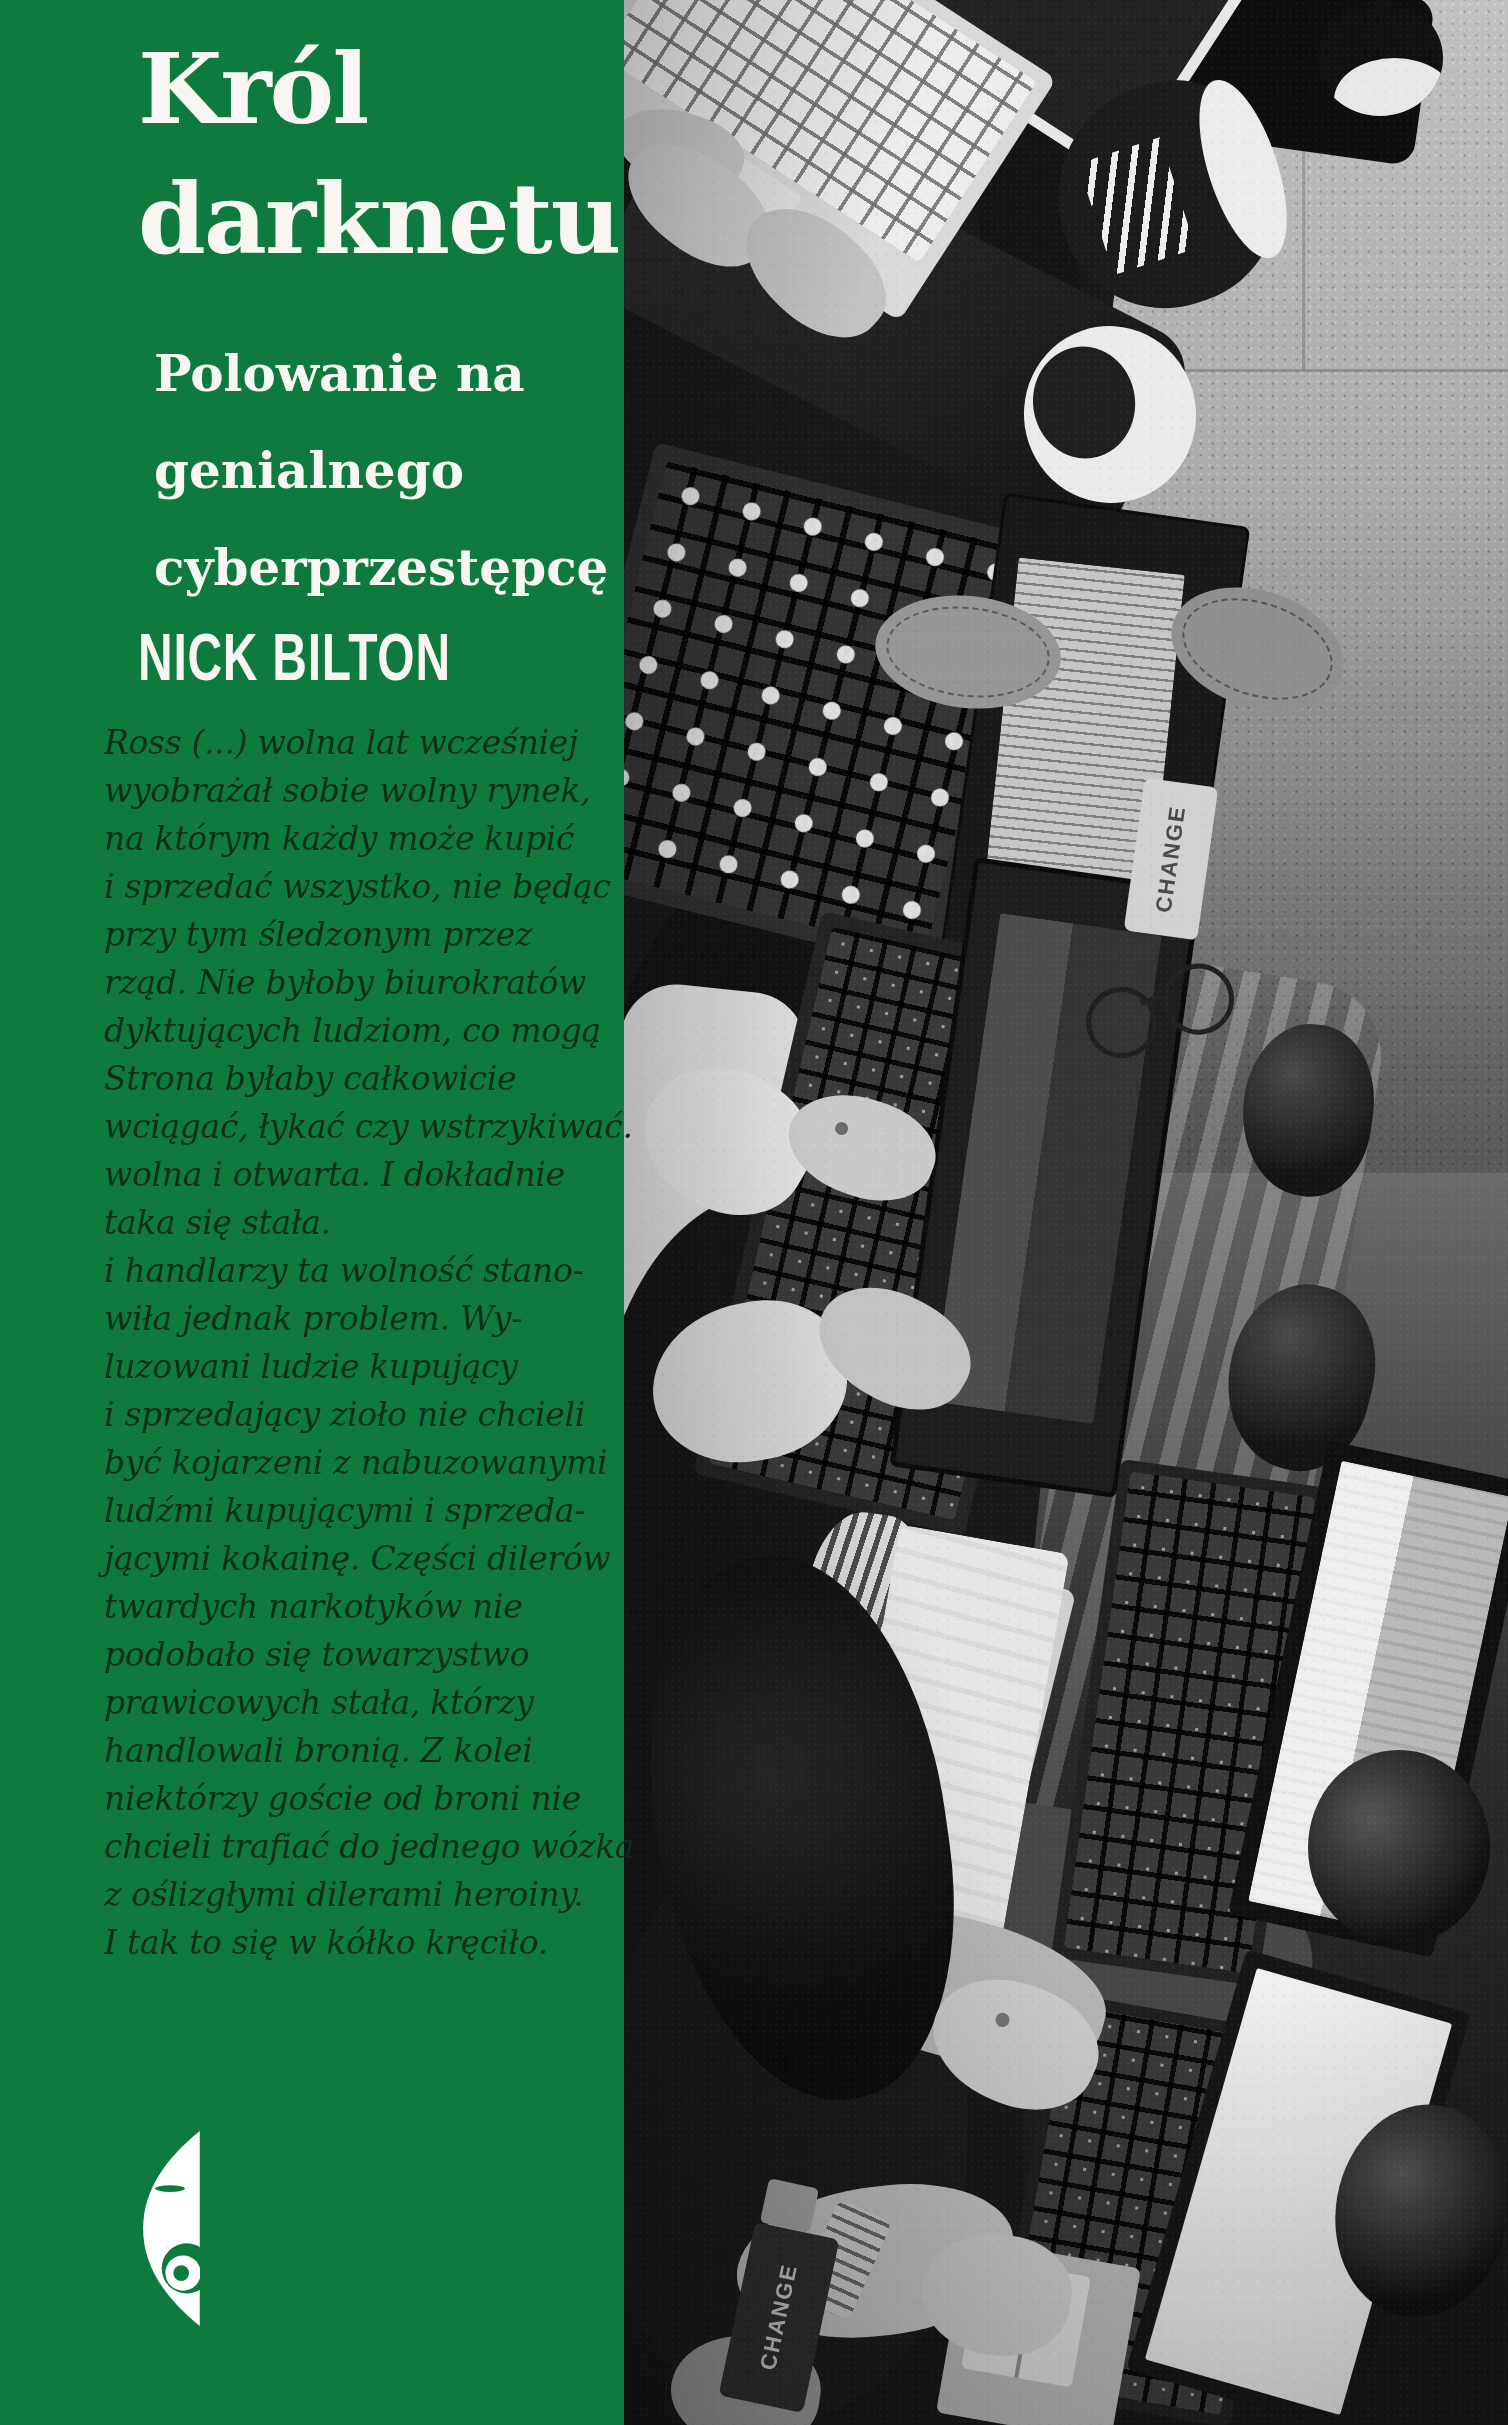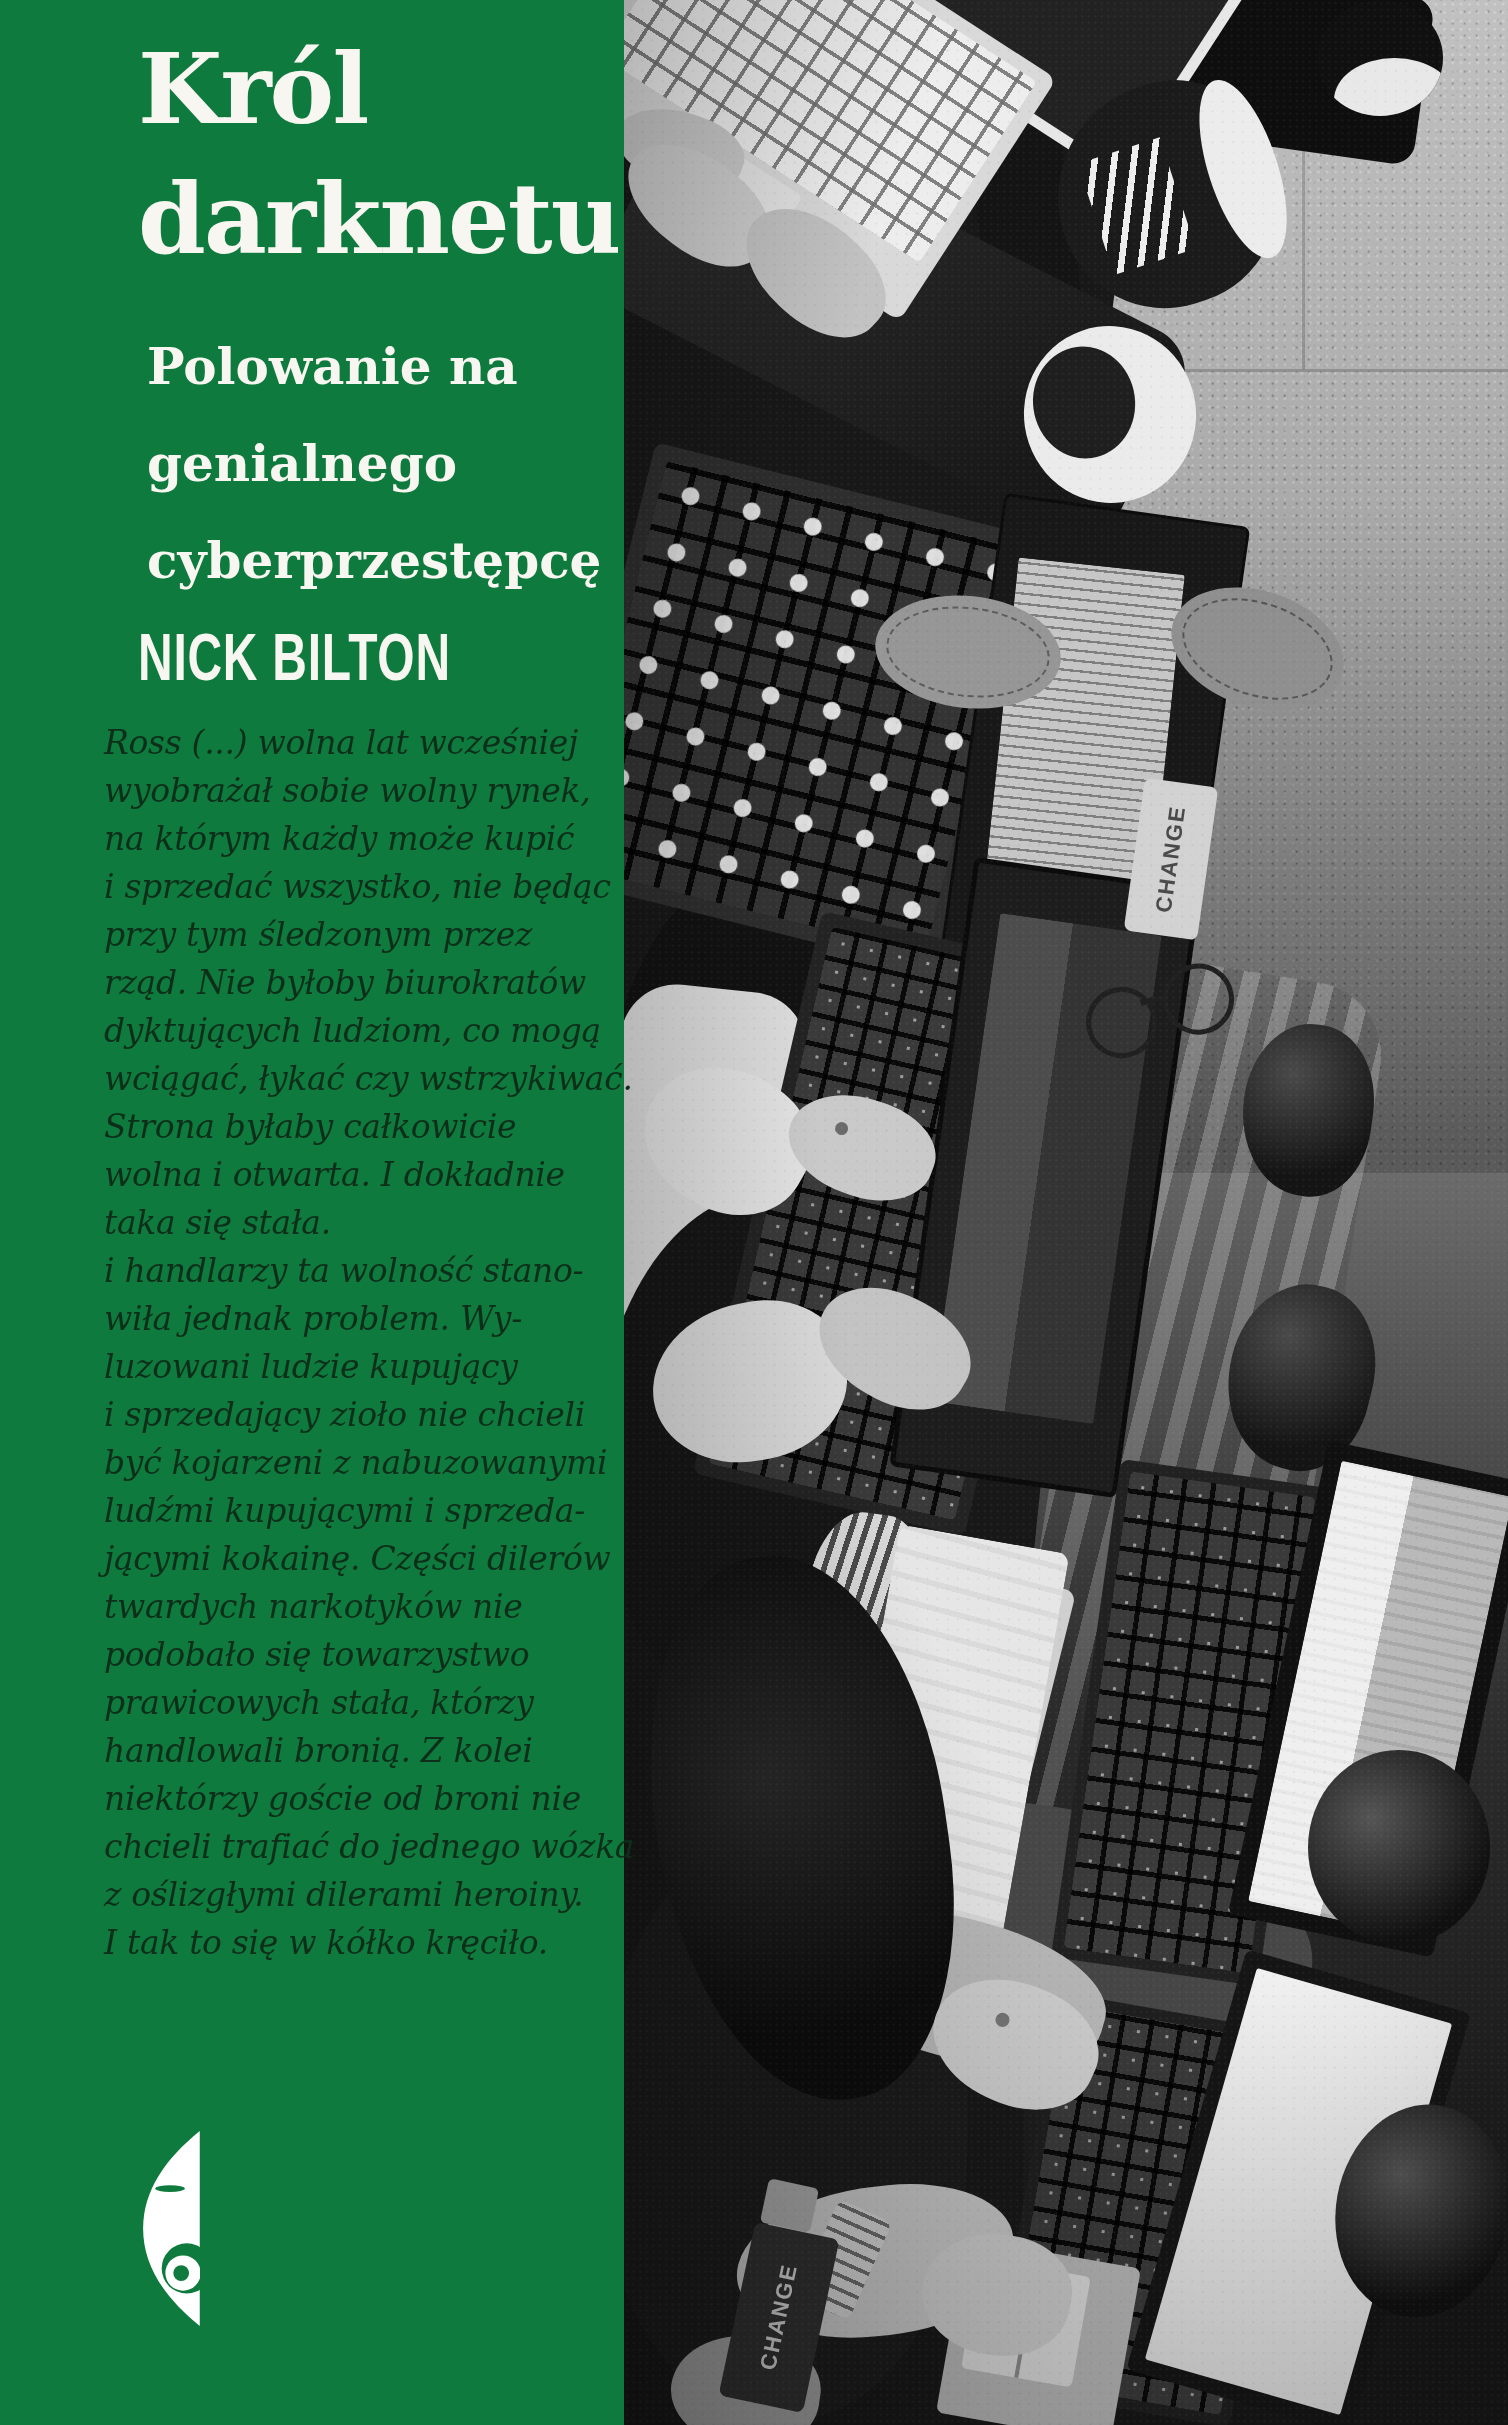--- a/index.html
+++ b/index.html
@@ -11,21 +11,21 @@
   .page{position:relative;width:1509px;height:2426px;overflow:hidden;background:#0f766e;
         font-family:"DejaVu Serif",serif;}
   .abs{position:absolute;}
   .blob{border-radius:55% 45% 50% 50%;}
 
   
   .panel{position:absolute;left:0;top:0;width:624px;height:2426px;background:var(--green);z-index:20;}
   .title{position:absolute;left:138px;top:24px;margin:0;color:var(--paper);
          font-size:97px;font-weight:700;line-height:130px;letter-spacing:-1.9px;}
   .title span{display:block;}
-  .subtitle{position:absolute;left:138px;top:309px;margin:9px;color:var(--paper);
+  .subtitle{position:absolute;left:138px;top:309px;margin:16px;color:var(--paper);
             font-size:50px;font-weight:700;line-height:97px;letter-spacing:0;}
   .subtitle span{display:block;}
   .author{position:absolute;left:138px;top:618px;color:var(--paper);
           font-family:"Liberation Sans",sans-serif;font-weight:700;font-size:60px;letter-spacing:0.9px;}
   .author .cond{display:inline-block;transform:scale(.8,1.12);transform-origin:left top;white-space:nowrap;}
   .excerpt{position:absolute;left:104px;top:719px;color:var(--ink);
            font-style:italic;font-size:33px;line-height:48px;letter-spacing:-0.3px;white-space:nowrap;}
   .excerpt .ind{padding-left:43px;}
   .logo{position:absolute;left:141px;top:2131px;width:59px;height:195px;}
 
@@ -91,22 +91,22 @@
     </div>
 
     <div class="excerpt">
       <div>Ross (...) wolna lat wcześniej</div>
       <div>wyobrażał sobie wolny rynek,</div>
       <div>na którym każdy może kupić</div>
       <div>i sprzedać wszystko, nie będąc</div>
       <div>przy tym śledzonym przez</div>
       <div>rząd. Nie byłoby biurokratów</div>
       <div>dyktujących ludziom, co mogą</div>
+      <div>Strona byłaby całkowicie</div>
       <div>wciągać, łykać czy wstrzykiwać.</div>
-      <div>Strona byłaby całkowicie</div>
       <div>wolna i otwarta. I dokładnie</div>
       <div>taka się stała.</div>
       <div>i handlarzy ta wolność stano-</div>
       <div>wiła jednak problem. Wy-</div>
       <div>luzowani ludzie kupujący</div>
       <div>i sprzedający zioło nie chcieli</div>
       <div>być kojarzeni z nabuzowanymi</div>
       <div>ludźmi kupującymi i sprzeda-</div>
       <div>jącymi kokainę. Części dilerów</div>
       <div>twardych narkotyków nie</div>

